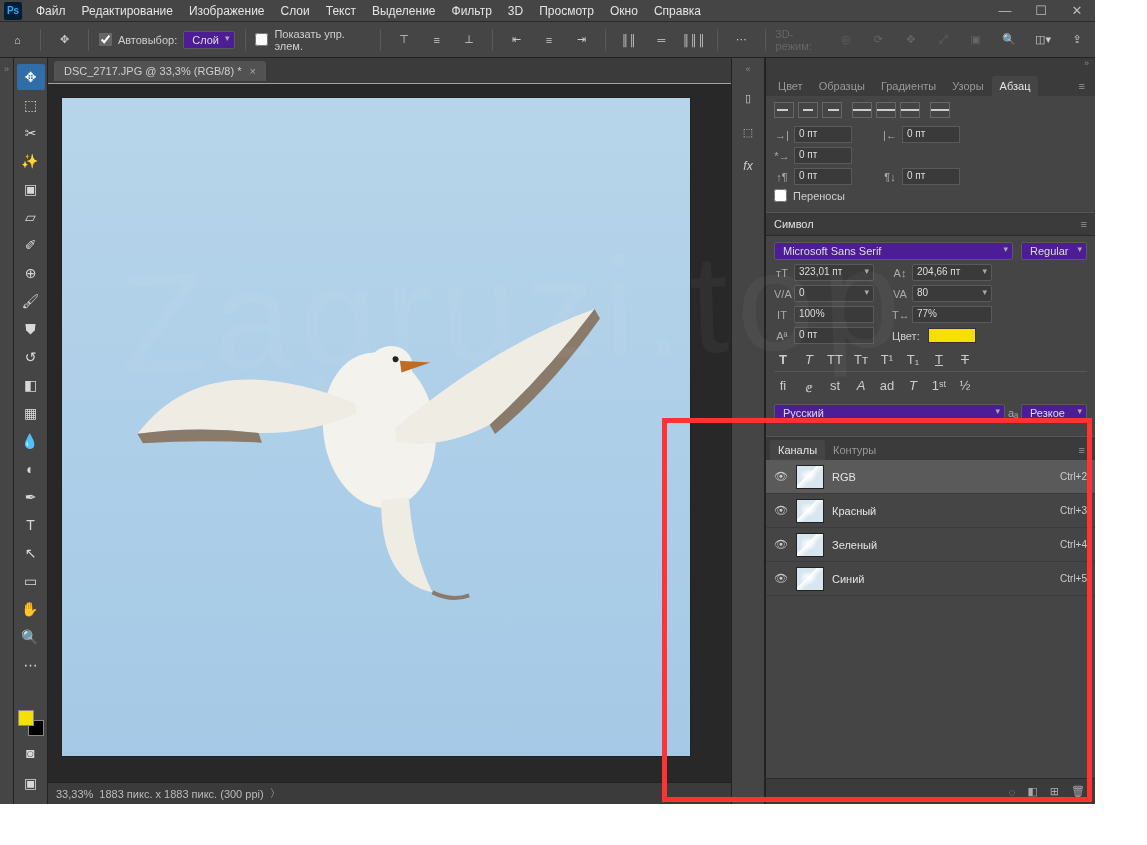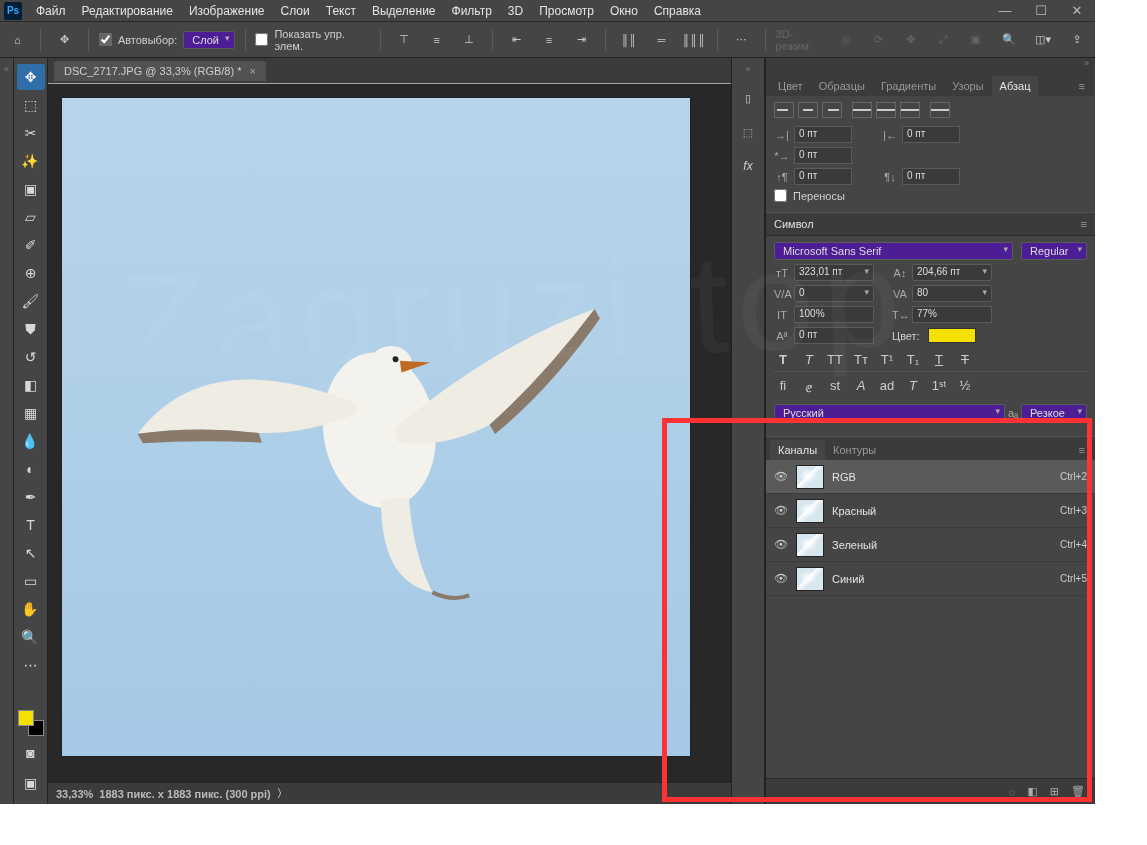--- a/index.html
+++ b/index.html
@@ -31,21 +31,21 @@
 .fgbg .fg { left:0; top:0; background:#f5e100; }
 .canvas-col { flex:1; display:flex; flex-direction:column; background:#282828; min-width:0; }
 .tabbar { height:26px; background:#3b3b3b; display:flex; align-items:center; padding:0 6px; border-bottom:1px solid #a3a3a3; }
 .doctab { background:#525252; padding:4px 10px; border-radius:3px 3px 0 0; display:flex; align-items:center; gap:8px; font-size:11px; }
 .doctab .x { color:#aaa; font-size:11px; }
 .canvas-area { flex:1; display:flex; align-items:flex-start; justify-content:flex-start; padding:14px; background:#282828; overflow:hidden; }
 .doc { width:628px; height:658px; position:relative; box-shadow:0 0 0 1px #222; }
 .sky { position:absolute; inset:0; background:linear-gradient(180deg,#b7d5ea 0%,#a5c9e6 100%); }
 .bird { position:absolute; left:50%; top:50%; transform:translate(-50%,-55%) rotate(-8deg); }
 .bird svg { width:540px; height:410px; }
-.statusbar { height:22px; background:#3b3b3b; display:flex; align-items:center; padding:0 8px; gap:6px; color:#bbb; font-size:11px; border-top:1px solid #222;font-weight:bold;}
+.statusbar { height:22px; background:#3b3b3b; display:flex; align-items:center; padding:0 8px; gap:6px; color:#bbb; font-size:11px; border-top:1px solid #222;}
 .midstrip { width:34px; background:#454545; border-left:1px solid #222; border-right:1px solid #222; display:flex; flex-direction:column; align-items:center; gap:6px; padding-top:6px; }
 .midstrip .collapse { font-size:9px; color:#888; margin-bottom:4px; }
 .panels { width:330px; background:#454545; display:flex; flex-direction:column; border-left:1px solid #222; }
 .paneltabs { height:24px; display:flex; align-items:flex-end; gap:0; padding:0 4px; background:#3b3b3b; }
 .paneltab { padding:4px 8px; font-size:11px; color:#999; border-top-left-radius:3px; border-top-right-radius:3px; }
 .paneltab.active { background:#454545; color:#e4e4e4; }
 .panelmenu { margin-left:auto; padding:4px 6px; color:#999; }
 .panelbody { padding:6px 8px 10px 8px; background:#454545; }
 .alignrow { display:flex; gap:10px; margin-bottom:8px; }
 .aligngroup { display:flex; gap:4px; }

